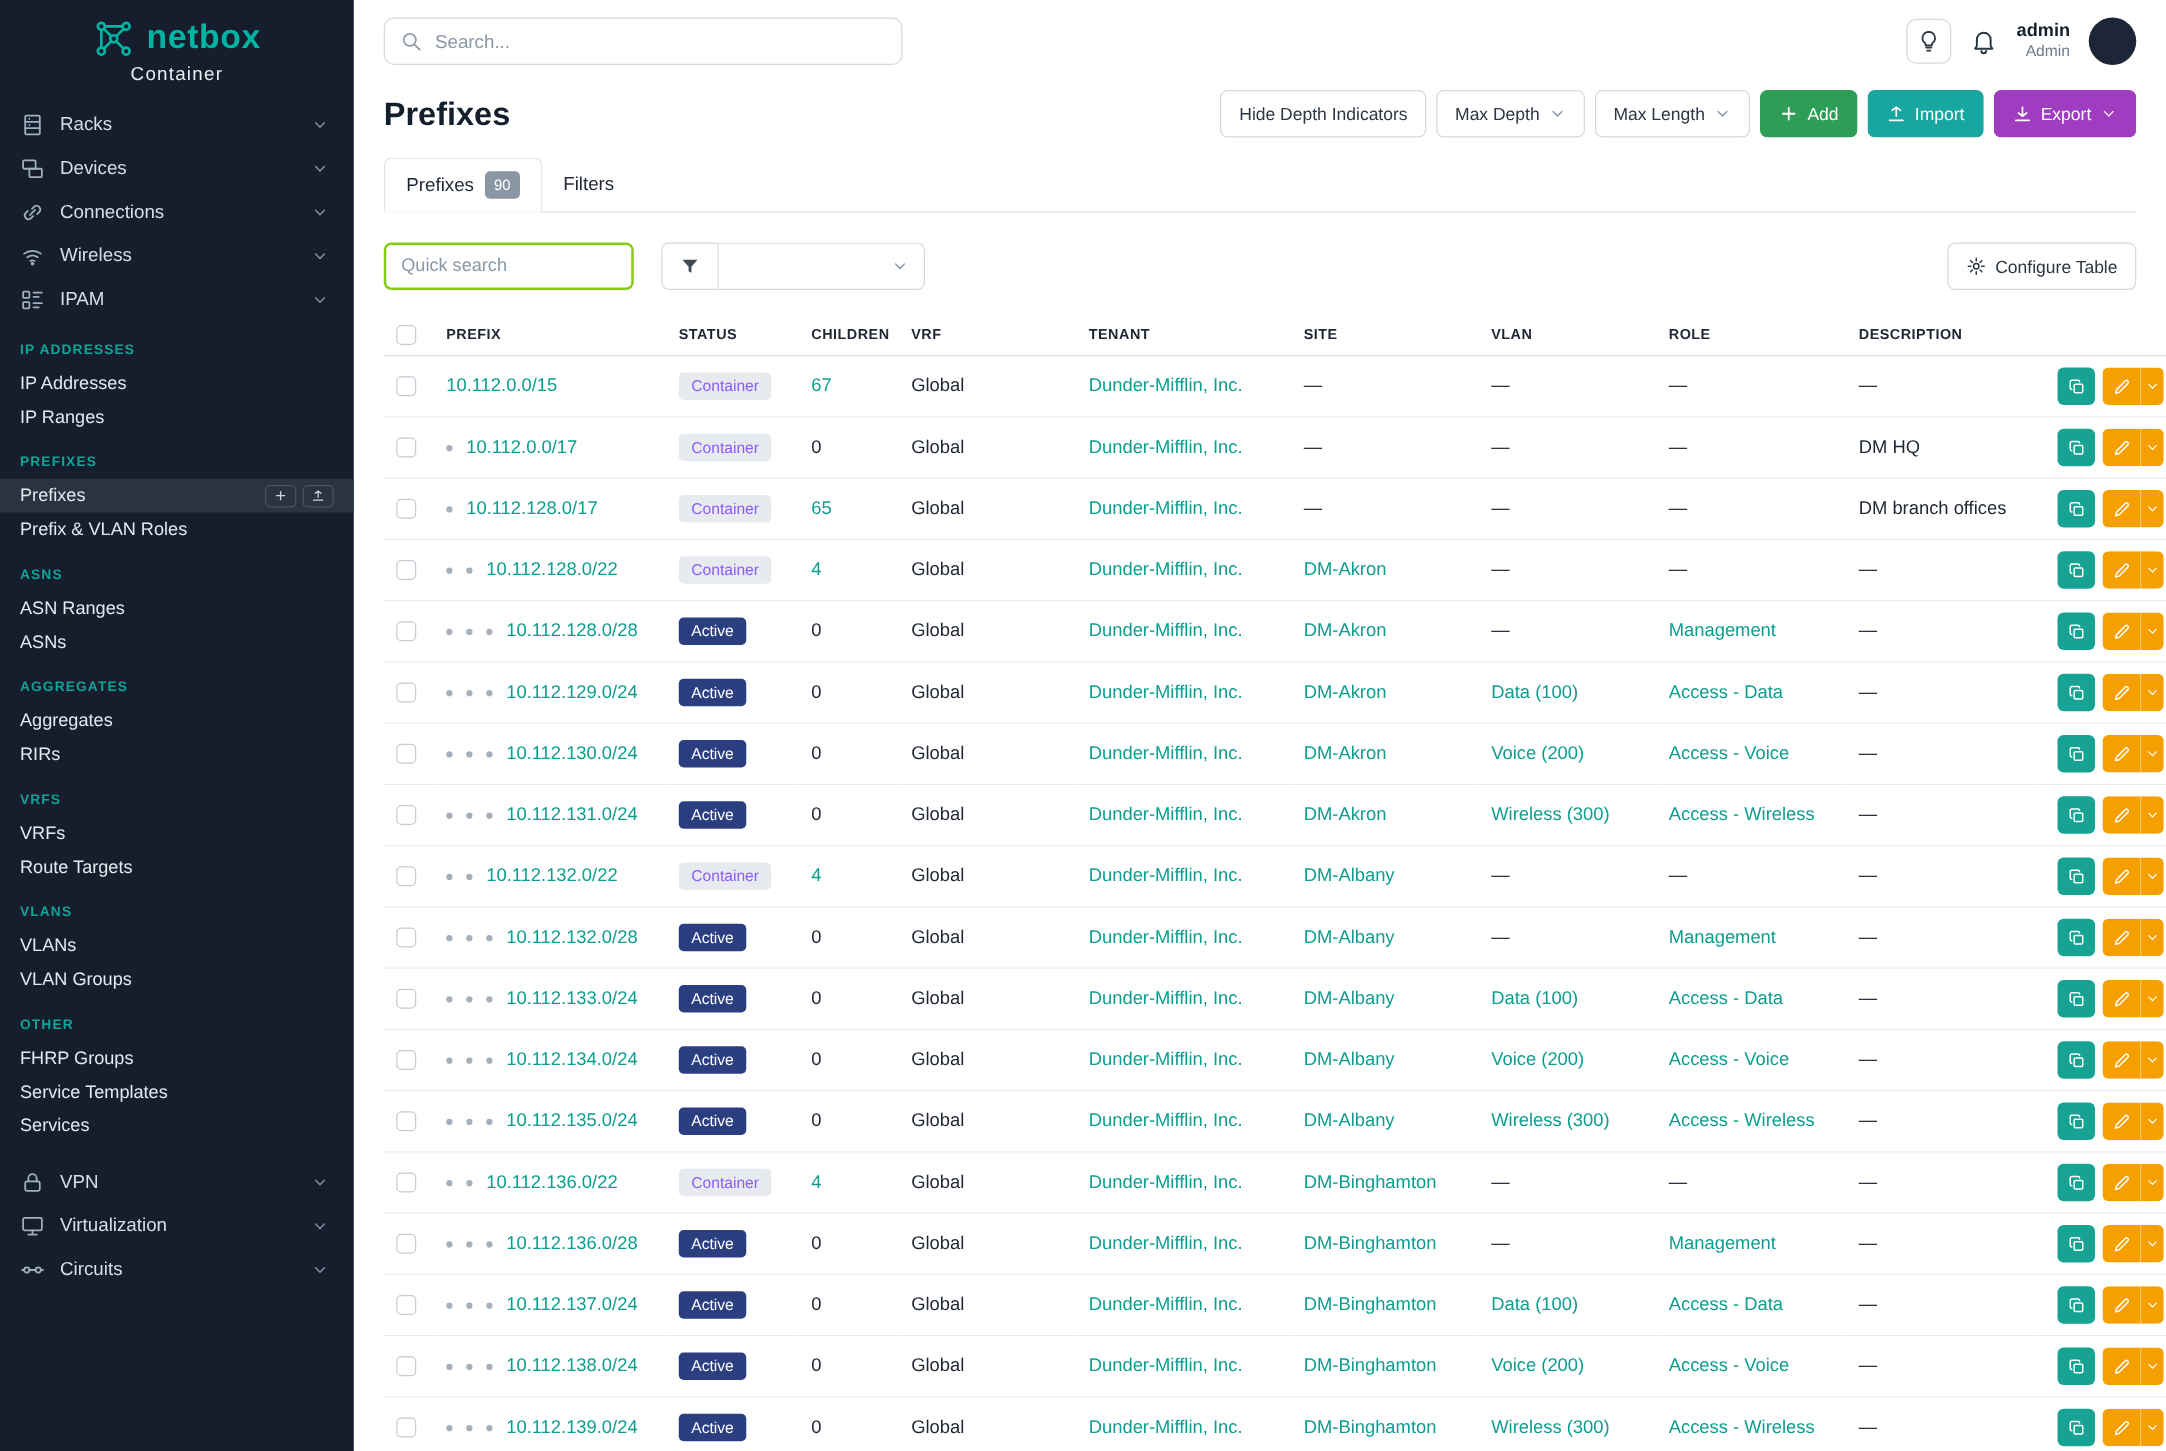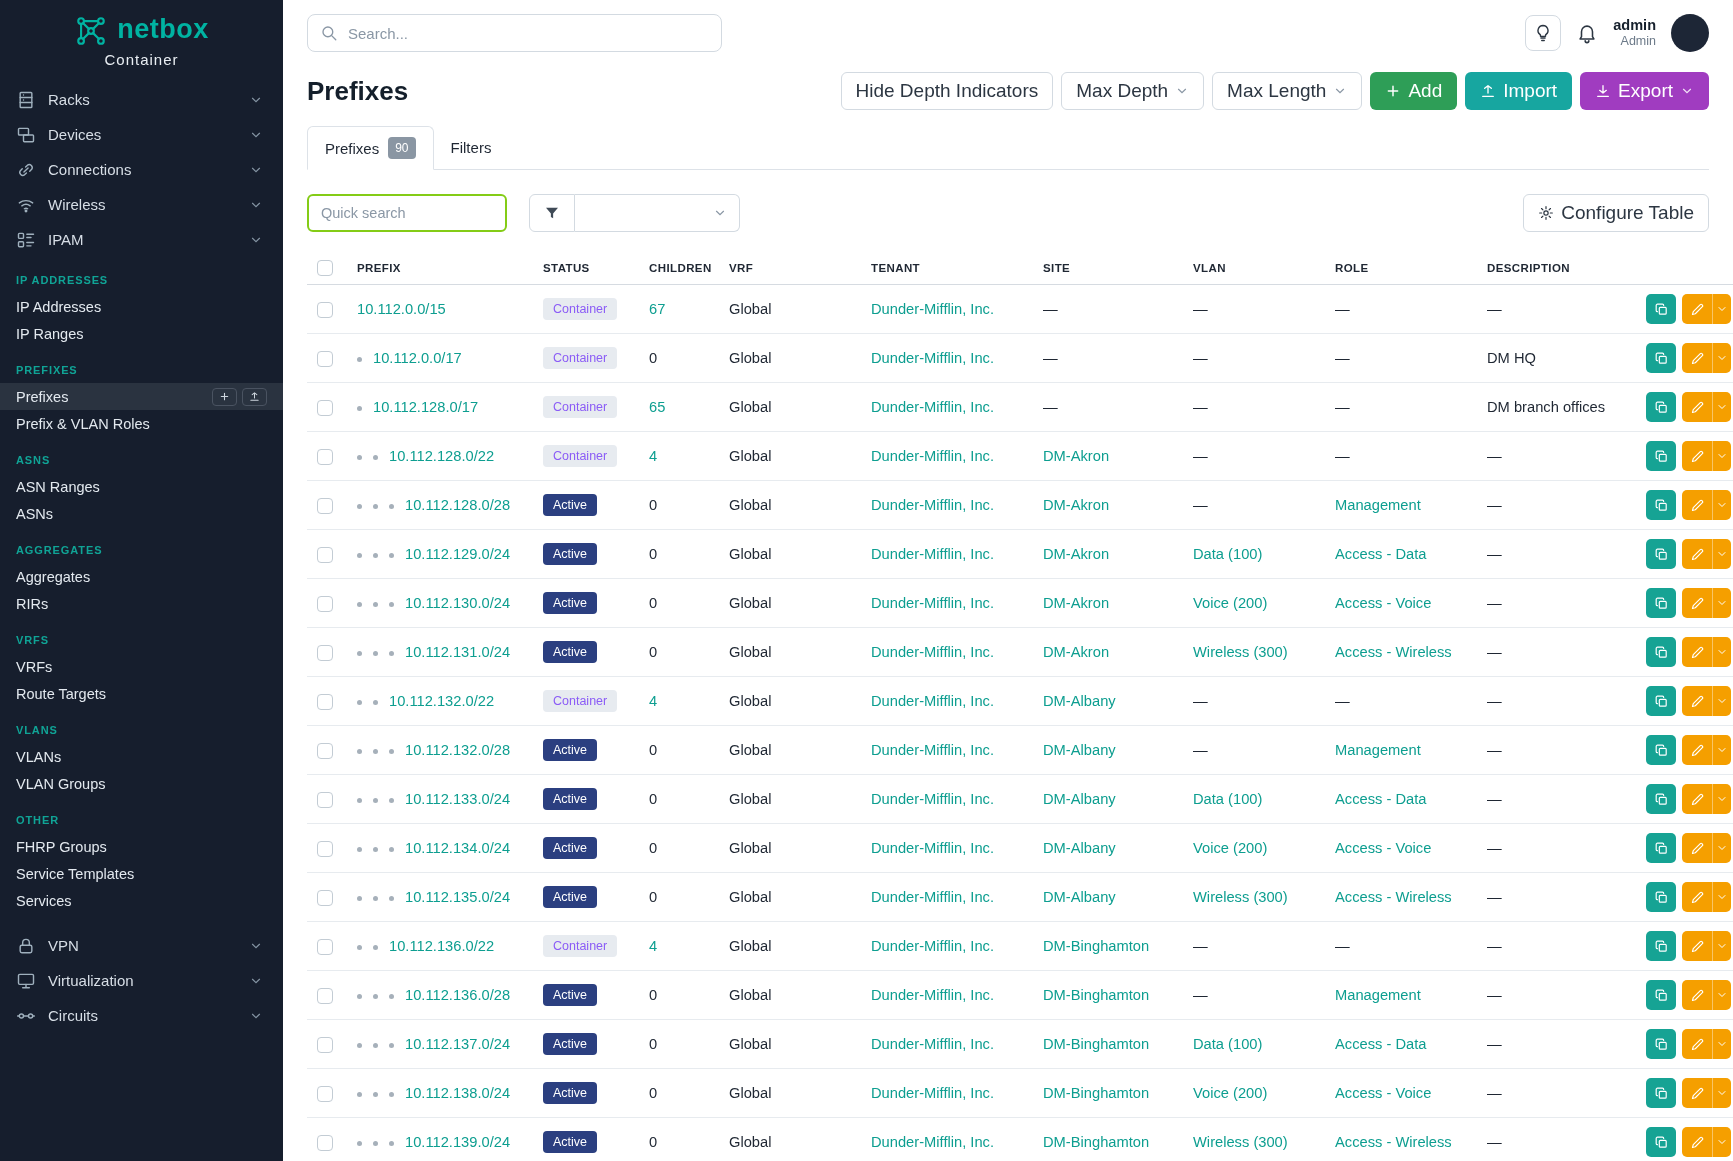--- a/index.html
+++ b/index.html
@@ -40,21 +40,21 @@
   .bell-btn { color:#2c3642; background:none; border:0; cursor:pointer; display:flex; }
   .user-meta { text-align:right; line-height:1.25; }
   .user-name { font-size:14.5px; font-weight:bold; color:#16202c; }
   .user-role { font-size:12.5px; color:#6c7a89; }
   .avatar { width:38px; height:38px; border-radius:50%; background:#1d2636; }
 
   .content { flex:1; padding:10px 24px 0; overflow:hidden; }
   .page-head { display:flex; align-items:center; margin:6px 0 16px; }
   .page-title { font-size:26px; font-weight:bold; color:#141f2b; }
   .head-actions { margin-left:auto; display:flex; gap:8px; align-items:center; }
-  .btn { height:38px; display:inline-flex; align-items:center; gap:7px; padding:1px 14px; border-radius:6px; font-size:19px; border:1px solid transparent; cursor:pointer; font-family:inherit; background:#fff; white-space:nowrap; }
+  .btn { height:38px; display:inline-flex; align-items:center; gap:7px; padding:1px 14px; border-radius:6px; font-size:14px; border:1px solid transparent; cursor:pointer; font-family:inherit; background:#fff; white-space:nowrap; }
   .btn-outline { border-color:#d3dae1; color:#2c3642; }
   .btn-green { background:#2e9e57; color:#fff; }
   .btn-teal { background:#17a6a0; color:#fff; }
   .btn-purple { background:#a03cc0; color:#fff; }
   .chev-gray { color:#8a97a5; }
   .chev-white { color:rgba(255,255,255,.85); }
 
   .tabs { display:flex; border-bottom:1px solid #dde2e8; margin-top:4px; }
   .tab { padding:10px 17px; font-size:15px; color:#1f2733; display:flex; gap:9px; align-items:center; cursor:pointer; }
   .tab.active { border:1px solid #dde2e8; border-bottom-color:#fff; border-radius:6px 6px 0 0; margin-bottom:-1px; background:#fff; }

